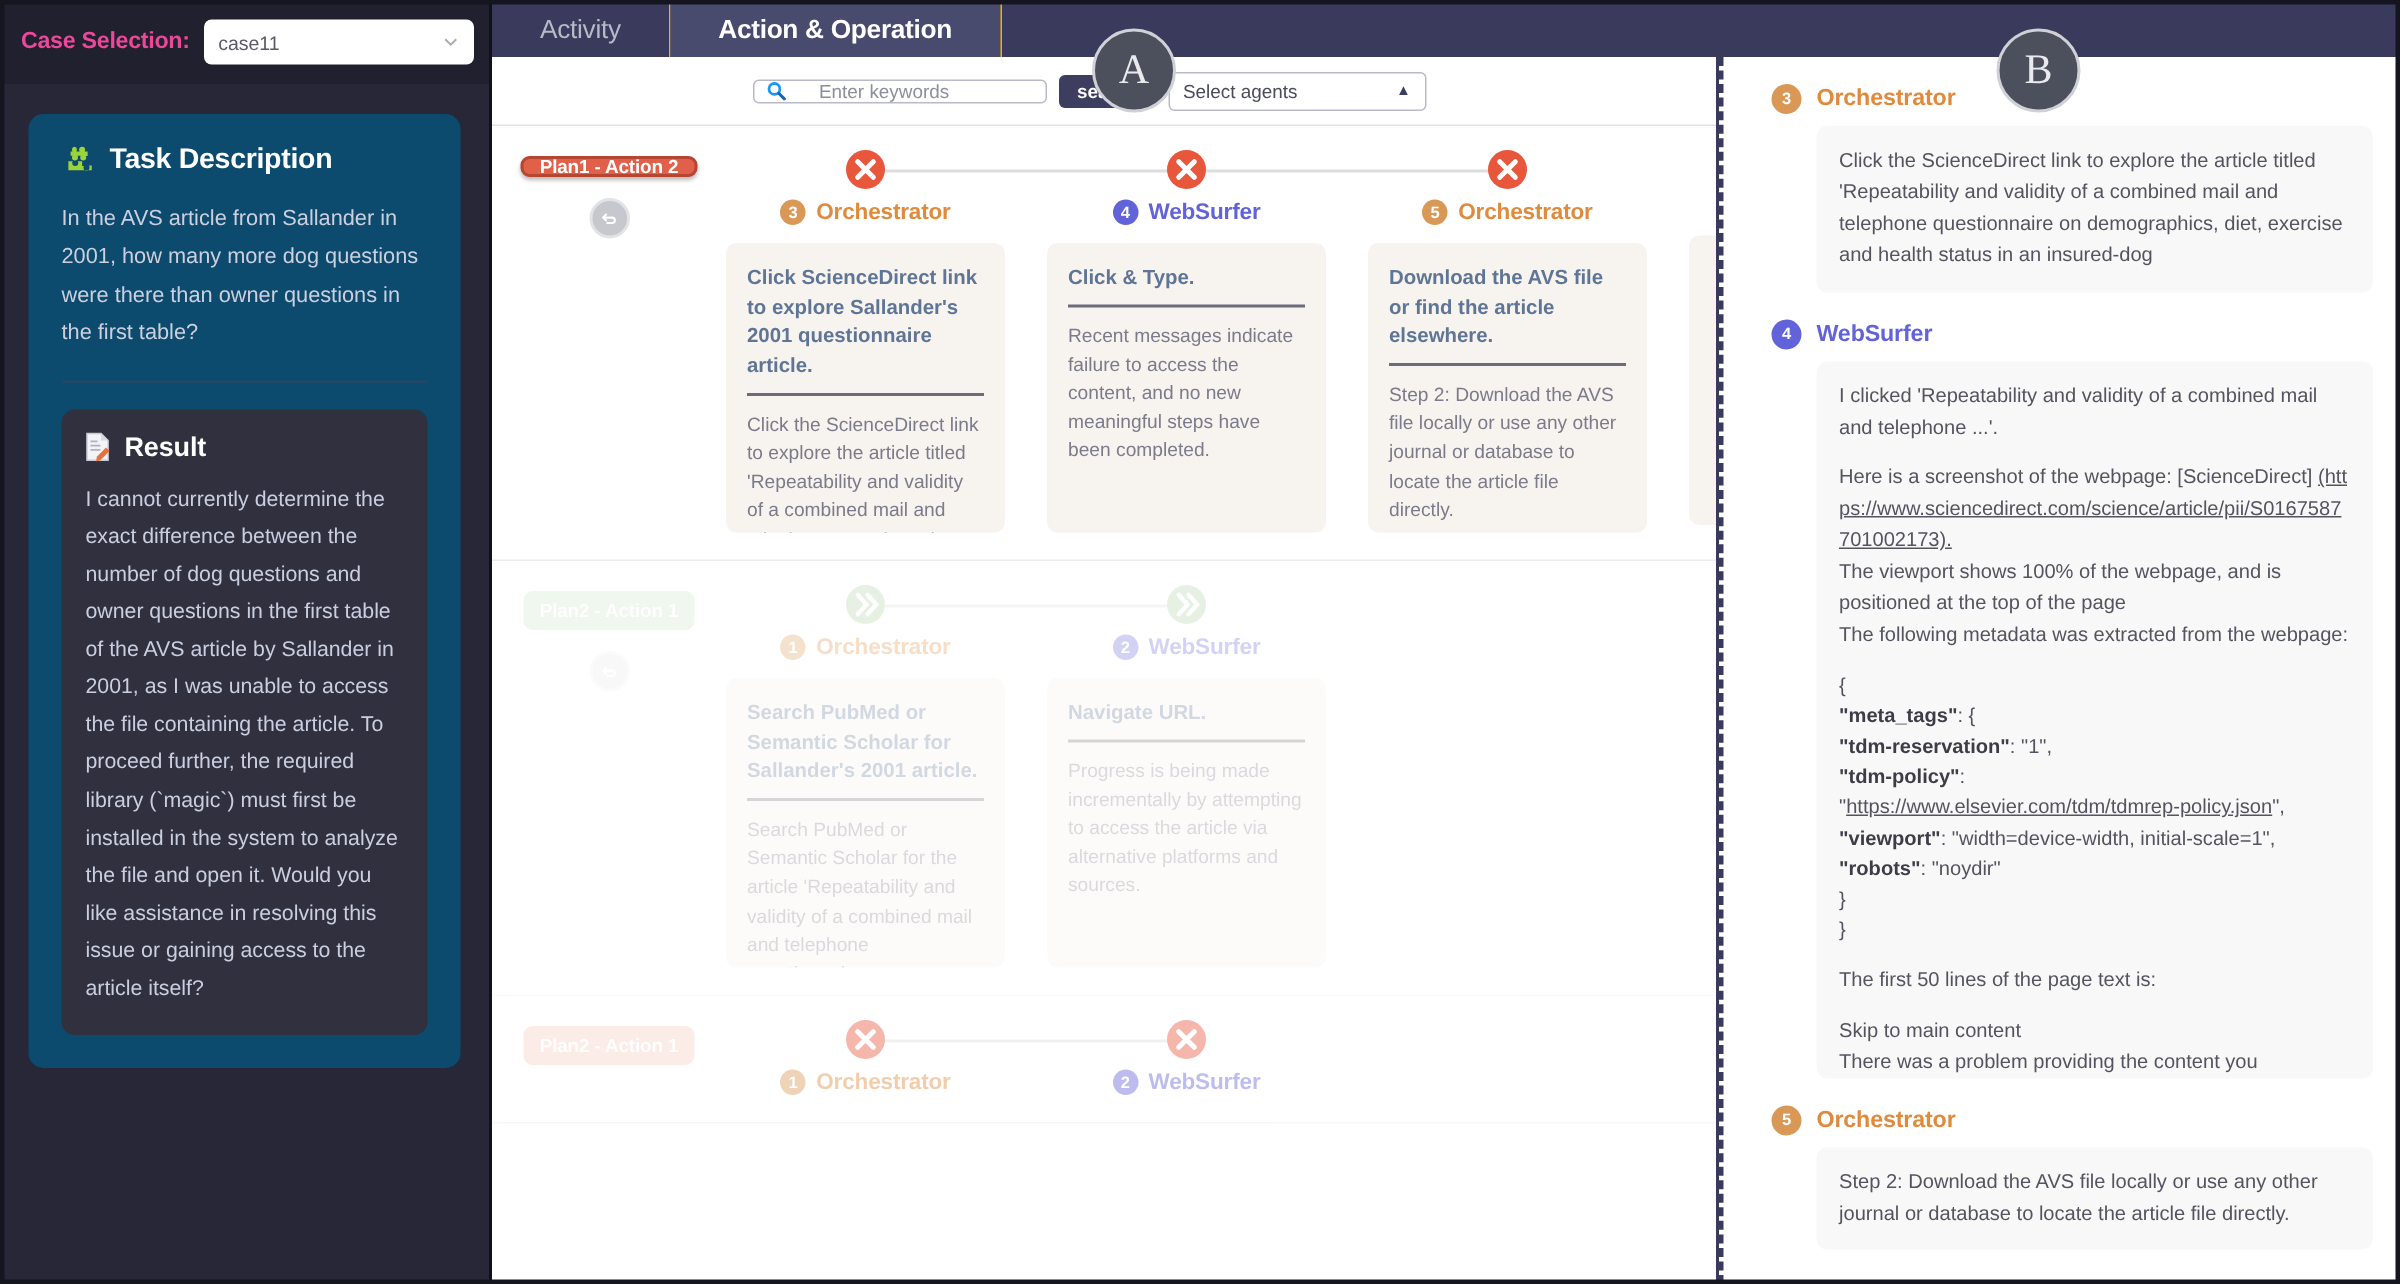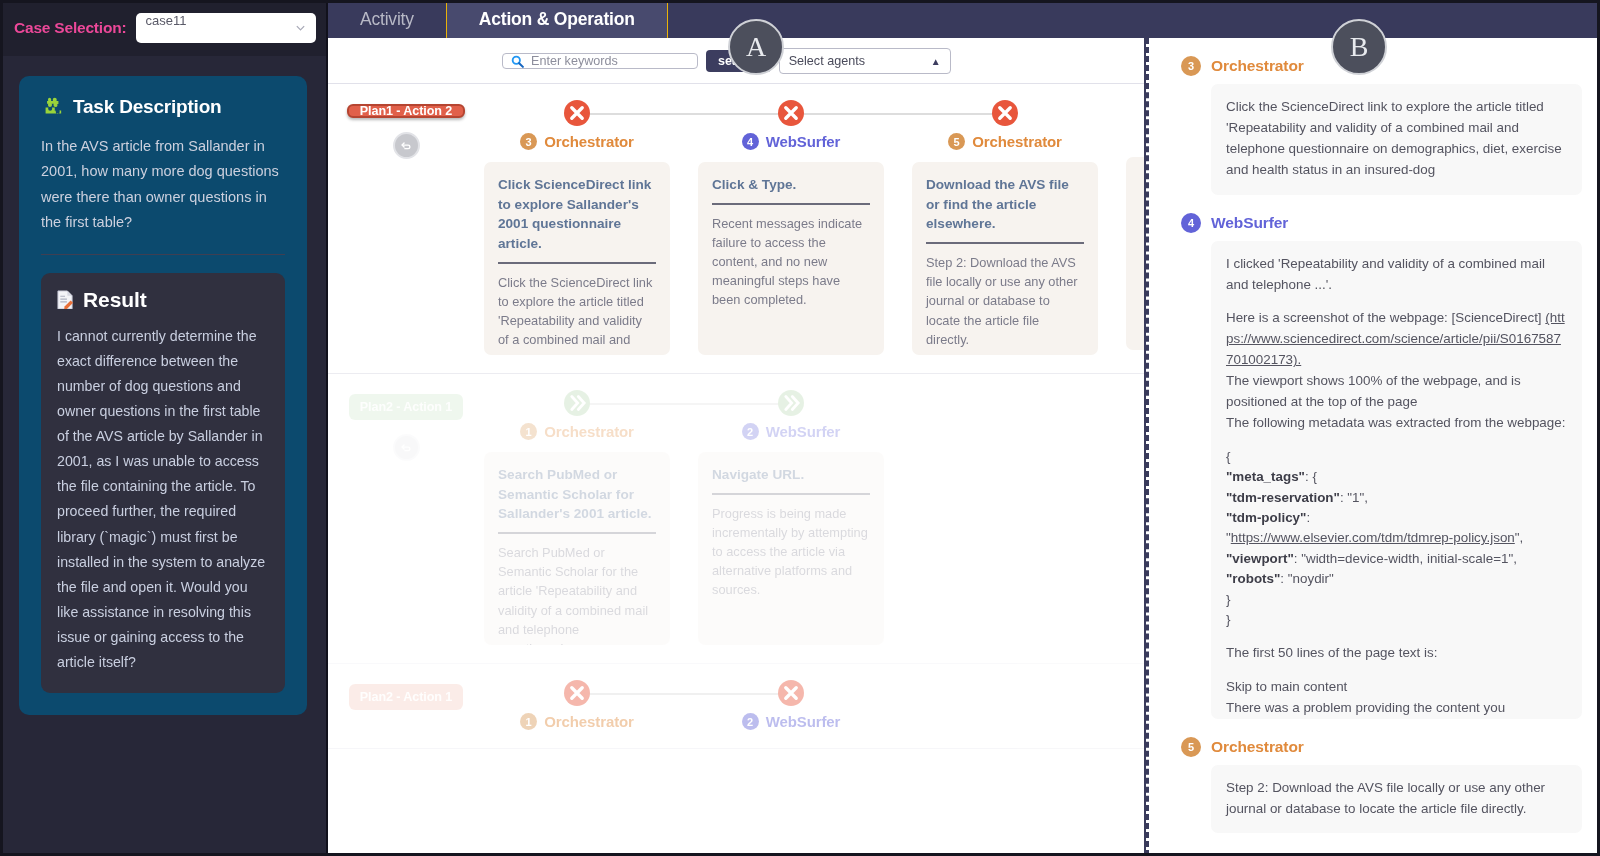--- a/index.html
+++ b/index.html
@@ -39,20 +39,21 @@
     font-weight: bold;
     white-space: nowrap;
     letter-spacing: -0.2px;
   }
   .case-select {
     flex: 1;
     height: 30px;
     background: #ffffff;
     border-radius: 5px;
     display: flex;
+    align-items: center;
     padding: 0 9px;
     position: relative;
     cursor: pointer;
   }
   .case-select .val {
     font-size: 13px;
     color: #5a5a68;
   }
   .case-select .chev {
     position: absolute;
@@ -93,21 +94,21 @@
     background: #30303f;
     border-radius: 9px;
     padding: 15px 16px 18px 16px;
   }
   .result-head {
     display: flex; align-items: center; gap: 9px;
     margin-bottom: 12px;
   }
   .result-icon { width: 17px; height: 20px; display:block; }
   .result-title {
-    color: #ffffff; font-size: 21px; font-weight: bold;
+    color: #ffffff; font-size: 18px; font-weight: bold;
     letter-spacing: -0.1px;
   }
   .result-body {
     color: #c9cfe0;
     font-size: 14.2px;
     line-height: 1.77;
   }
 
   
   .rightwrap {
@@ -183,21 +184,21 @@
     align-items: center;
     gap: 8px;
     padding-left: 174px;
     border-bottom: 1px solid #e1e1ea;
   }
   .searchbox {
     width: 196px; height: 16px;
     border: 1px solid #b9bac8;
     border-radius: 4px;
     display: flex; align-items: center;
-    gap: 7px;
+    gap: 22px;
     padding: 0 8px;
     background: #fff;
     cursor: text;
   }
   .searchbox .mag { width: 13px; height: 13px; flex:0 0 13px; }
   .searchbox .ph { font-size: 12.6px; color: #8d8e9c; }
   .searchbtn {
     height: 22px;
     padding: 0 12px;
     background: #3c3d5f;

